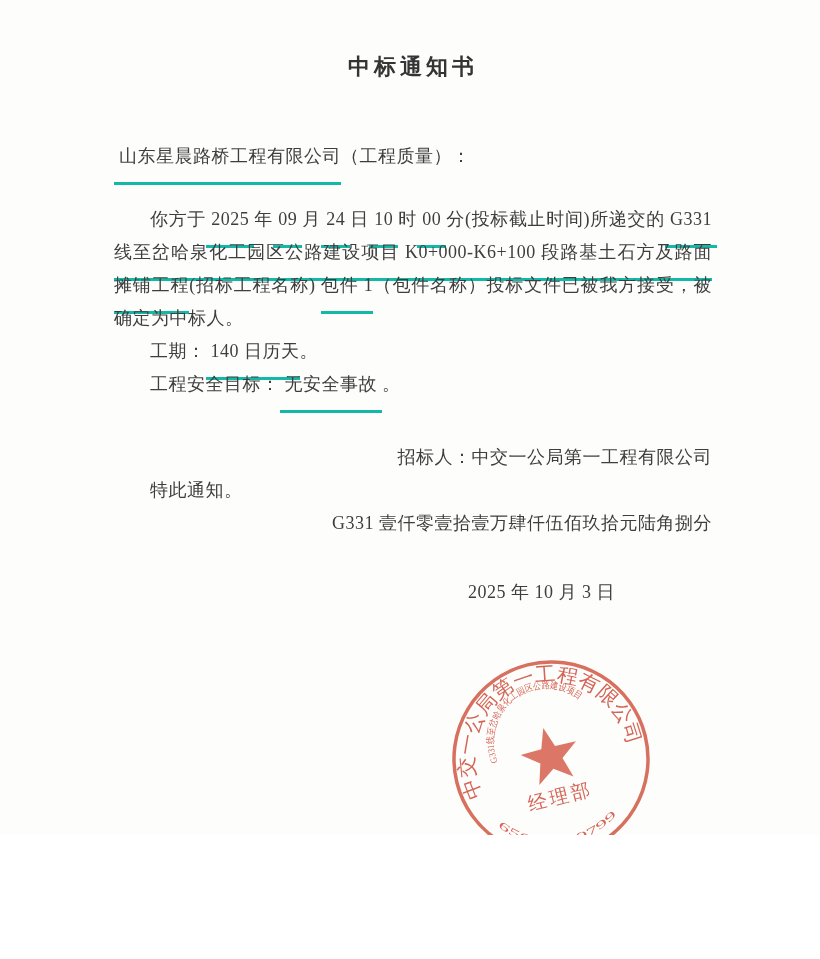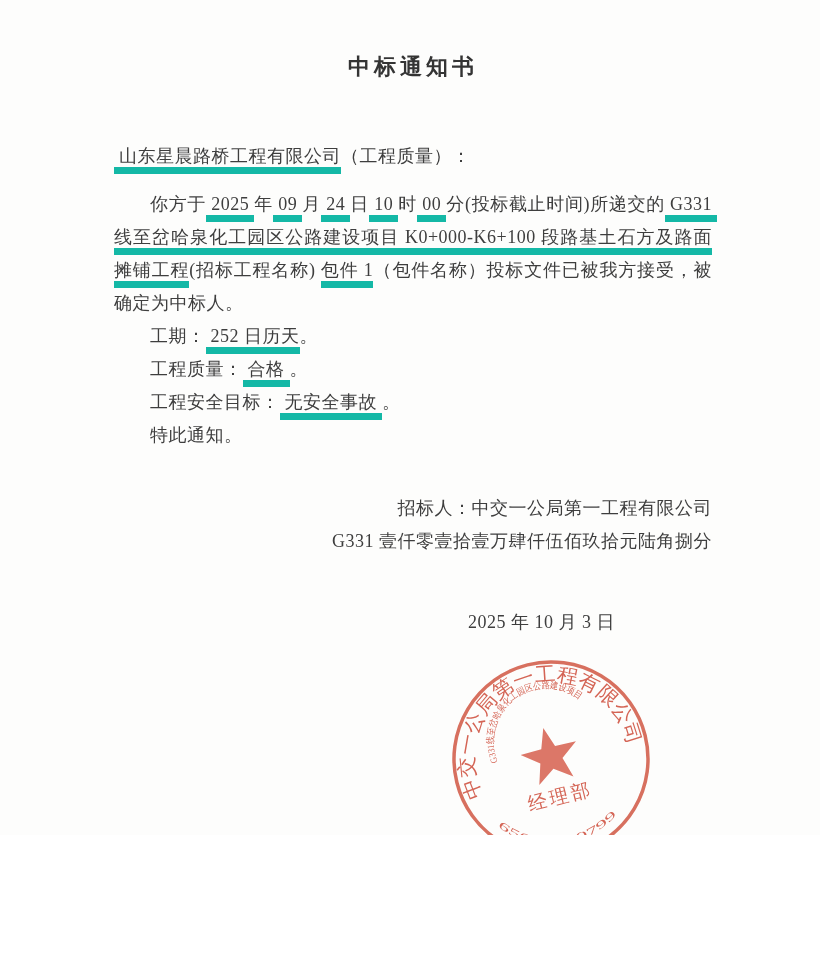--- a/index.html
+++ b/index.html
@@ -26,28 +26,28 @@
     color:#343434;
   }
   .para{
     margin:0;
     font-size:18px;
     line-height:33px;
     text-align:justify;
     letter-spacing:0.5px;
   }
   .para.addressee{margin-top:58px;}
-  .para.gap{margin-top:15px;}
+  .para.gap{margin-top:30px;}
   .para.indent{text-indent:2em;}
   .para.sig{text-align:right;}
   .para.sig.first{margin-top:40px;}
-  .para.date{margin-top:48px;text-align:right;padding-right:97px;}
+  .para.date{margin-top:36px;text-align:right;padding-right:97px;}
   .u{
-    border-bottom:7px solid #14b8a6;
-    padding-bottom:1px;
+    border-bottom:3px solid #14b8a6;
+    padding-bottom:16px;
     white-space:pre-wrap;
   }
   .seal{
     position:absolute;
     left:444px;top:652px;
     width:214px;height:214px;
     transform:rotate(-14deg);
     mix-blend-mode:multiply;
     opacity:0.85;
     pointer-events:none;
@@ -57,25 +57,24 @@
 </head>
 <body>
 
 <div class="page">
 
   <div class="doc">
     <h1 class="title">中标通知书</h1>
     <div id="paragraphs">
         <p class="para addressee"><span class="u"> 山东星晨路桥工程有限公司</span><span>（工程质量）：</span></p>
         <p class="para indent gap"><span>你方于</span><span class="u"> 2025 </span><span>年</span><span class="u"> 09 </span><span>月</span><span class="u"> 24 </span><span>日</span><span class="u"> 10 </span><span>时</span><span class="u"> 00 </span><span>分(投标截止时间)所递交的</span><span class="u"> G331 线至岔哈泉化工园区公路建设项目 K0+000-K6+100 段路基土石方及路面摊铺工程</span><span>(招标工程名称) </span><span class="u">包件 1</span><span>（包件名称）投标文件已被我方接受，被确定为中标人。</span></p>
-        <p class="para indent"><span>工期：</span><span class="u"> 252 日历天</span><span>。</span></p>
-        <p class="para indent"><span>工程质量：</span><span class="u"> 合格 </span><span>。</span></p>
+        <p class="para indent"><span>工期：</span><span class="u"> 140 日历天</span><span>。</span></p>
         <p class="para indent"><span>工程安全目标：</span><span class="u"> 无安全事故 </span><span>。</span></p>
+        <p class="para sig first"><span>招标人：中交一公局第一工程有限公司</span></p>
         <p class="para indent"><span>特此通知。</span></p>
-        <p class="para sig first"><span>招标人：中交一公局第一工程有限公司</span></p>
         <p class="para sig"><span>G331 壹仟零壹拾壹万肆仟伍佰玖拾元陆角捌分</span></p>
         <p class="para date"><span>2025 年 10 月 3 日</span></p>
       </div>
   </div>
 
   <svg class="seal" viewBox="0 0 214 214">
     <circle cx="107" cy="107" r="97" fill="none" stroke="#d35844" stroke-width="3.5"></circle>
     <defs>
       <path id="sealTopArc" d="M 31.7,127.2 A 78,78 0 1 1 182.3,127.2" fill="none"></path>
       <path id="sealInnerArc" d="M 54.8,97.8 A 53,53 0 1 1 159.2,97.8" fill="none"></path>

